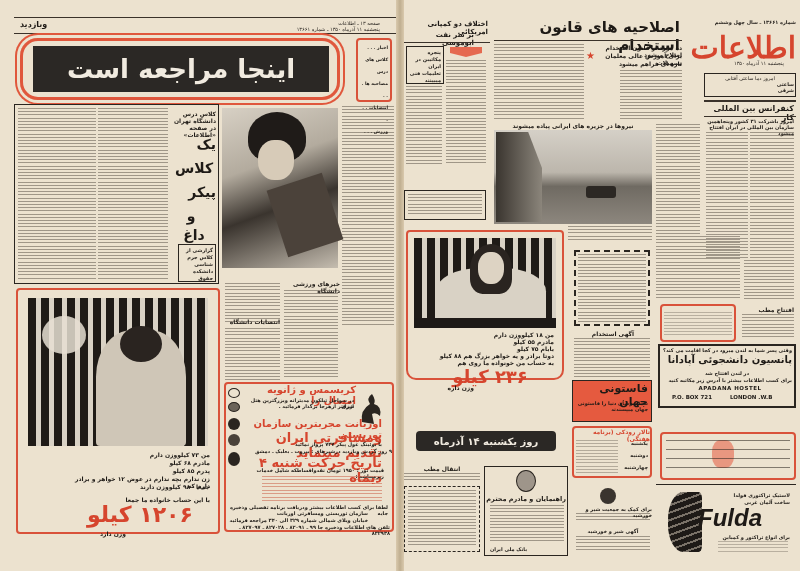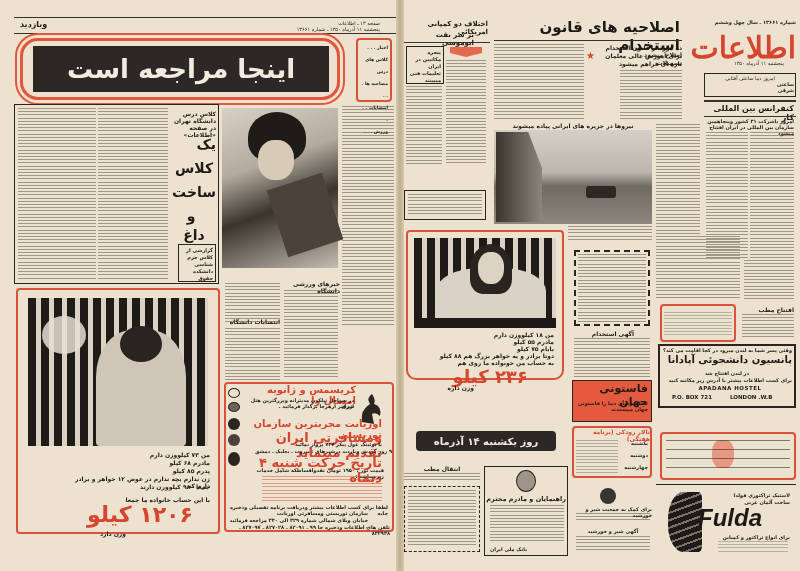--- a/index.html
+++ b/index.html
@@ -50,21 +50,21 @@
   <div class="txt small bold" style="position:static;font-size:4.5px;line-height:12px;">انتصابات . . .</div>
   <div class="txt small bold" style="position:static;font-size:4.5px;line-height:12px;">ورزش . . .</div>
 </div>
 
 <div class="abs blackbox" style="left:14px;top:104px;width:205px;height:180px;"></div>
 <div class="lines" style="left:18px;top:108px;width:78px;height:172px;"></div>
 <div class="lines" style="left:98px;top:108px;width:70px;height:172px;"></div>
 <div class="txt small bold" style="left:172px;top:110px;width:44px;">کلاس درس دانشگاه تهران در صفحه «اطلاعات»</div>
 <div class="txt bold" style="left:172px;top:136px;width:44px;font-size:14px;">یک</div>
 <div class="txt bold" style="left:172px;top:160px;width:44px;font-size:14px;text-align:center;">کلاس</div>
-<div class="txt bold" style="left:172px;top:184px;width:44px;font-size:14px;">ساخت</div>
+<div class="txt bold" style="left:172px;top:184px;width:44px;font-size:14px;">پیکر</div>
 <div class="txt bold" style="left:172px;top:208px;width:38px;font-size:14px;text-align:center;">و</div>
 <div class="txt bold" style="left:172px;top:227px;width:44px;font-size:14px;text-align:center;">داغ</div>
 <div class="abs blackbox txt small bold" style="left:178px;top:244px;width:38px;height:38px;padding:2px;font-size:5px;">گزارشی از کلاس جرم شناسی دانشکده حقوق</div>
 
 <div class="photo" style="left:222px;top:108px;width:116px;height:160px;background:linear-gradient(160deg,#d7d0c4 0%,#b3ab9e 35%,#3a342e 60%,#c5bdb0 100%);"></div>
 <div class="abs" style="left:248px;top:112px;width:58px;height:50px;border-radius:50% 50% 40% 40%;background:#1f1b18;"></div>
 <div class="abs" style="left:258px;top:140px;width:36px;height:40px;border-radius:45%;background:#d7cbb8;"></div>
 <div class="abs" style="left:276px;top:180px;width:58px;height:70px;background:#4b423a;transform:rotate(-18deg);"></div>
 
 <div class="lines" style="left:342px;top:106px;width:52px;height:220px;"></div>

